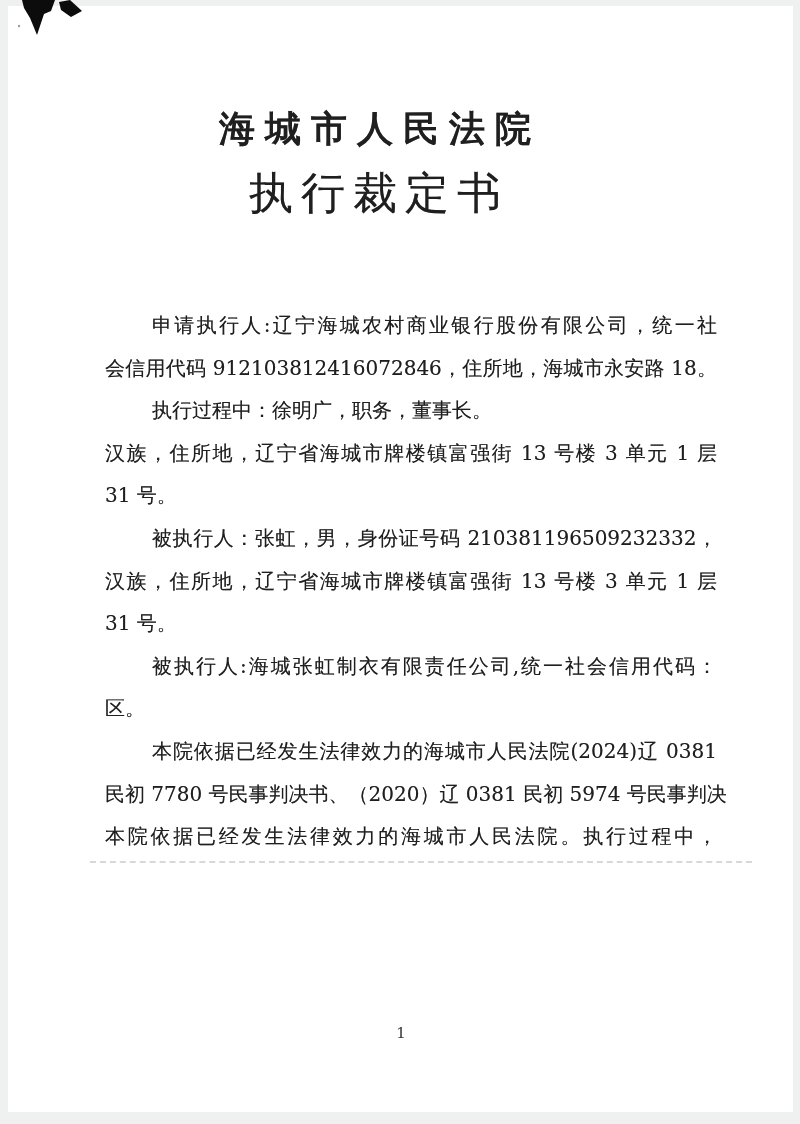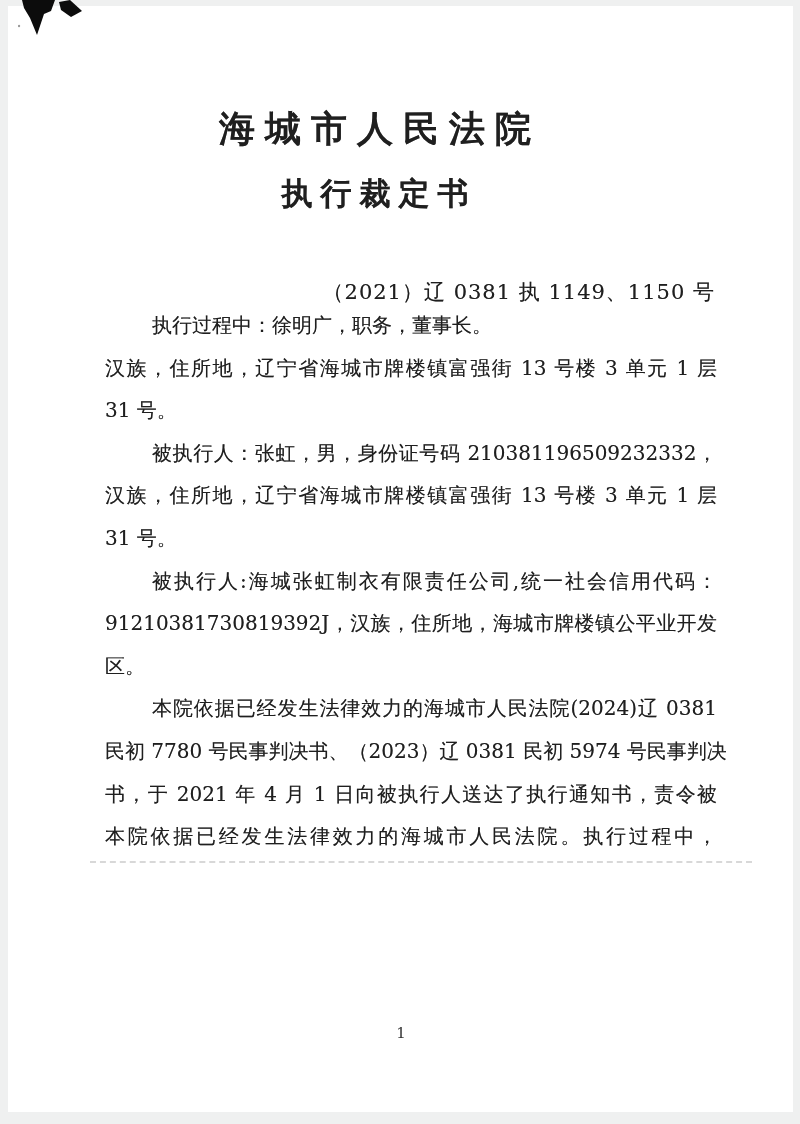--- a/index.html
+++ b/index.html
@@ -28,23 +28,23 @@
     text-align: center;
     font-size: 36px; line-height: 44px;
     letter-spacing: 10px; text-indent: 10px;
     font-weight: 600;
     transform: translateX(-36px);
     text-shadow: 0 0 0.6px rgba(20,20,20,0.55);
   }
   .doc-title {
     position: absolute; left: 0; top: 165px; width: 100%;
     text-align: center;
-    font-size: 31px; line-height: 44px;
+    font-size: 44px; line-height: 44px;
     letter-spacing: 8px; text-indent: 8px;
-    font-weight: 700;
+    font-weight: 400;
     transform: translateX(-36px);
     text-shadow: 0 0 0.6px rgba(20,20,20,0.55);
   }
 
   .case-number {
     position: absolute; right: 2px; top: 271px;
     font-size: 21px; line-height: 30px;
     letter-spacing: 1px;
     text-shadow: 0 0 0.5px rgba(20,20,20,0.5);
   }
@@ -89,46 +89,45 @@
 <div class="canvas">
 
   <div class="page">
 
     <div class="content">
 
       <div class="court-title">海城市人民法院</div>
 
       <div class="doc-title">执行裁定书</div>
 
-      <div class="case-number">（2021）辽 0381 执 1149、1150 号</div>
 
       <div class="doc-body">
           <div class="paragraph">
+            <div class="line first">申请执行人:辽宁海城农村商业银行股份有限公司，统一社</div>
+            <div class="line">会信用代码 912103812416072846，住所地，海城市永安路 18。</div>
           </div>
           <div class="paragraph">
             <div class="line first short">执行过程中：徐明广，职务，董事长。</div>
           </div>
           <div class="paragraph">
             <div class="line">汉族，住所地，辽宁省海城市牌楼镇富强街 13 号楼 3 单元 1 层</div>
             <div class="line short">31 号。</div>
           </div>
           <div class="paragraph">
             <div class="line first">被执行人：张虹，男，身份证号码 210381196509232332，</div>
             <div class="line">汉族，住所地，辽宁省海城市牌楼镇富强街 13 号楼 3 单元 1 层</div>
             <div class="line short">31 号。</div>
           </div>
           <div class="paragraph">
             <div class="line first">被执行人:海城张虹制衣有限责任公司,统一社会信用代码：</div>
-            <div class="line">91210381730819392J，汉族，住所地，海城市牌楼镇公平业开发</div>
             <div class="line short">区。</div>
           </div>
           <div class="paragraph">
             <div class="line first">本院依据已经发生法律效力的海城市人民法院(2024)辽 0381</div>
-            <div class="line">民初 7780 号民事判决书、（2023）辽 0381 民初 5974 号民事判决</div>
-            <div class="line">书，于 2021 年 4 月 1 日向被执行人送达了执行通知书，责令被</div>
+            <div class="line">民初 7780 号民事判决书、（2020）辽 0381 民初 5974 号民事判决</div>
             <div class="line">本院依据已经发生法律效力的海城市人民法院。执行过程中，</div>
           </div>
         </div>
 
       <div class="page-number">1</div>
 
     </div>
 
     <div class="dashed-artifact"></div>
 

